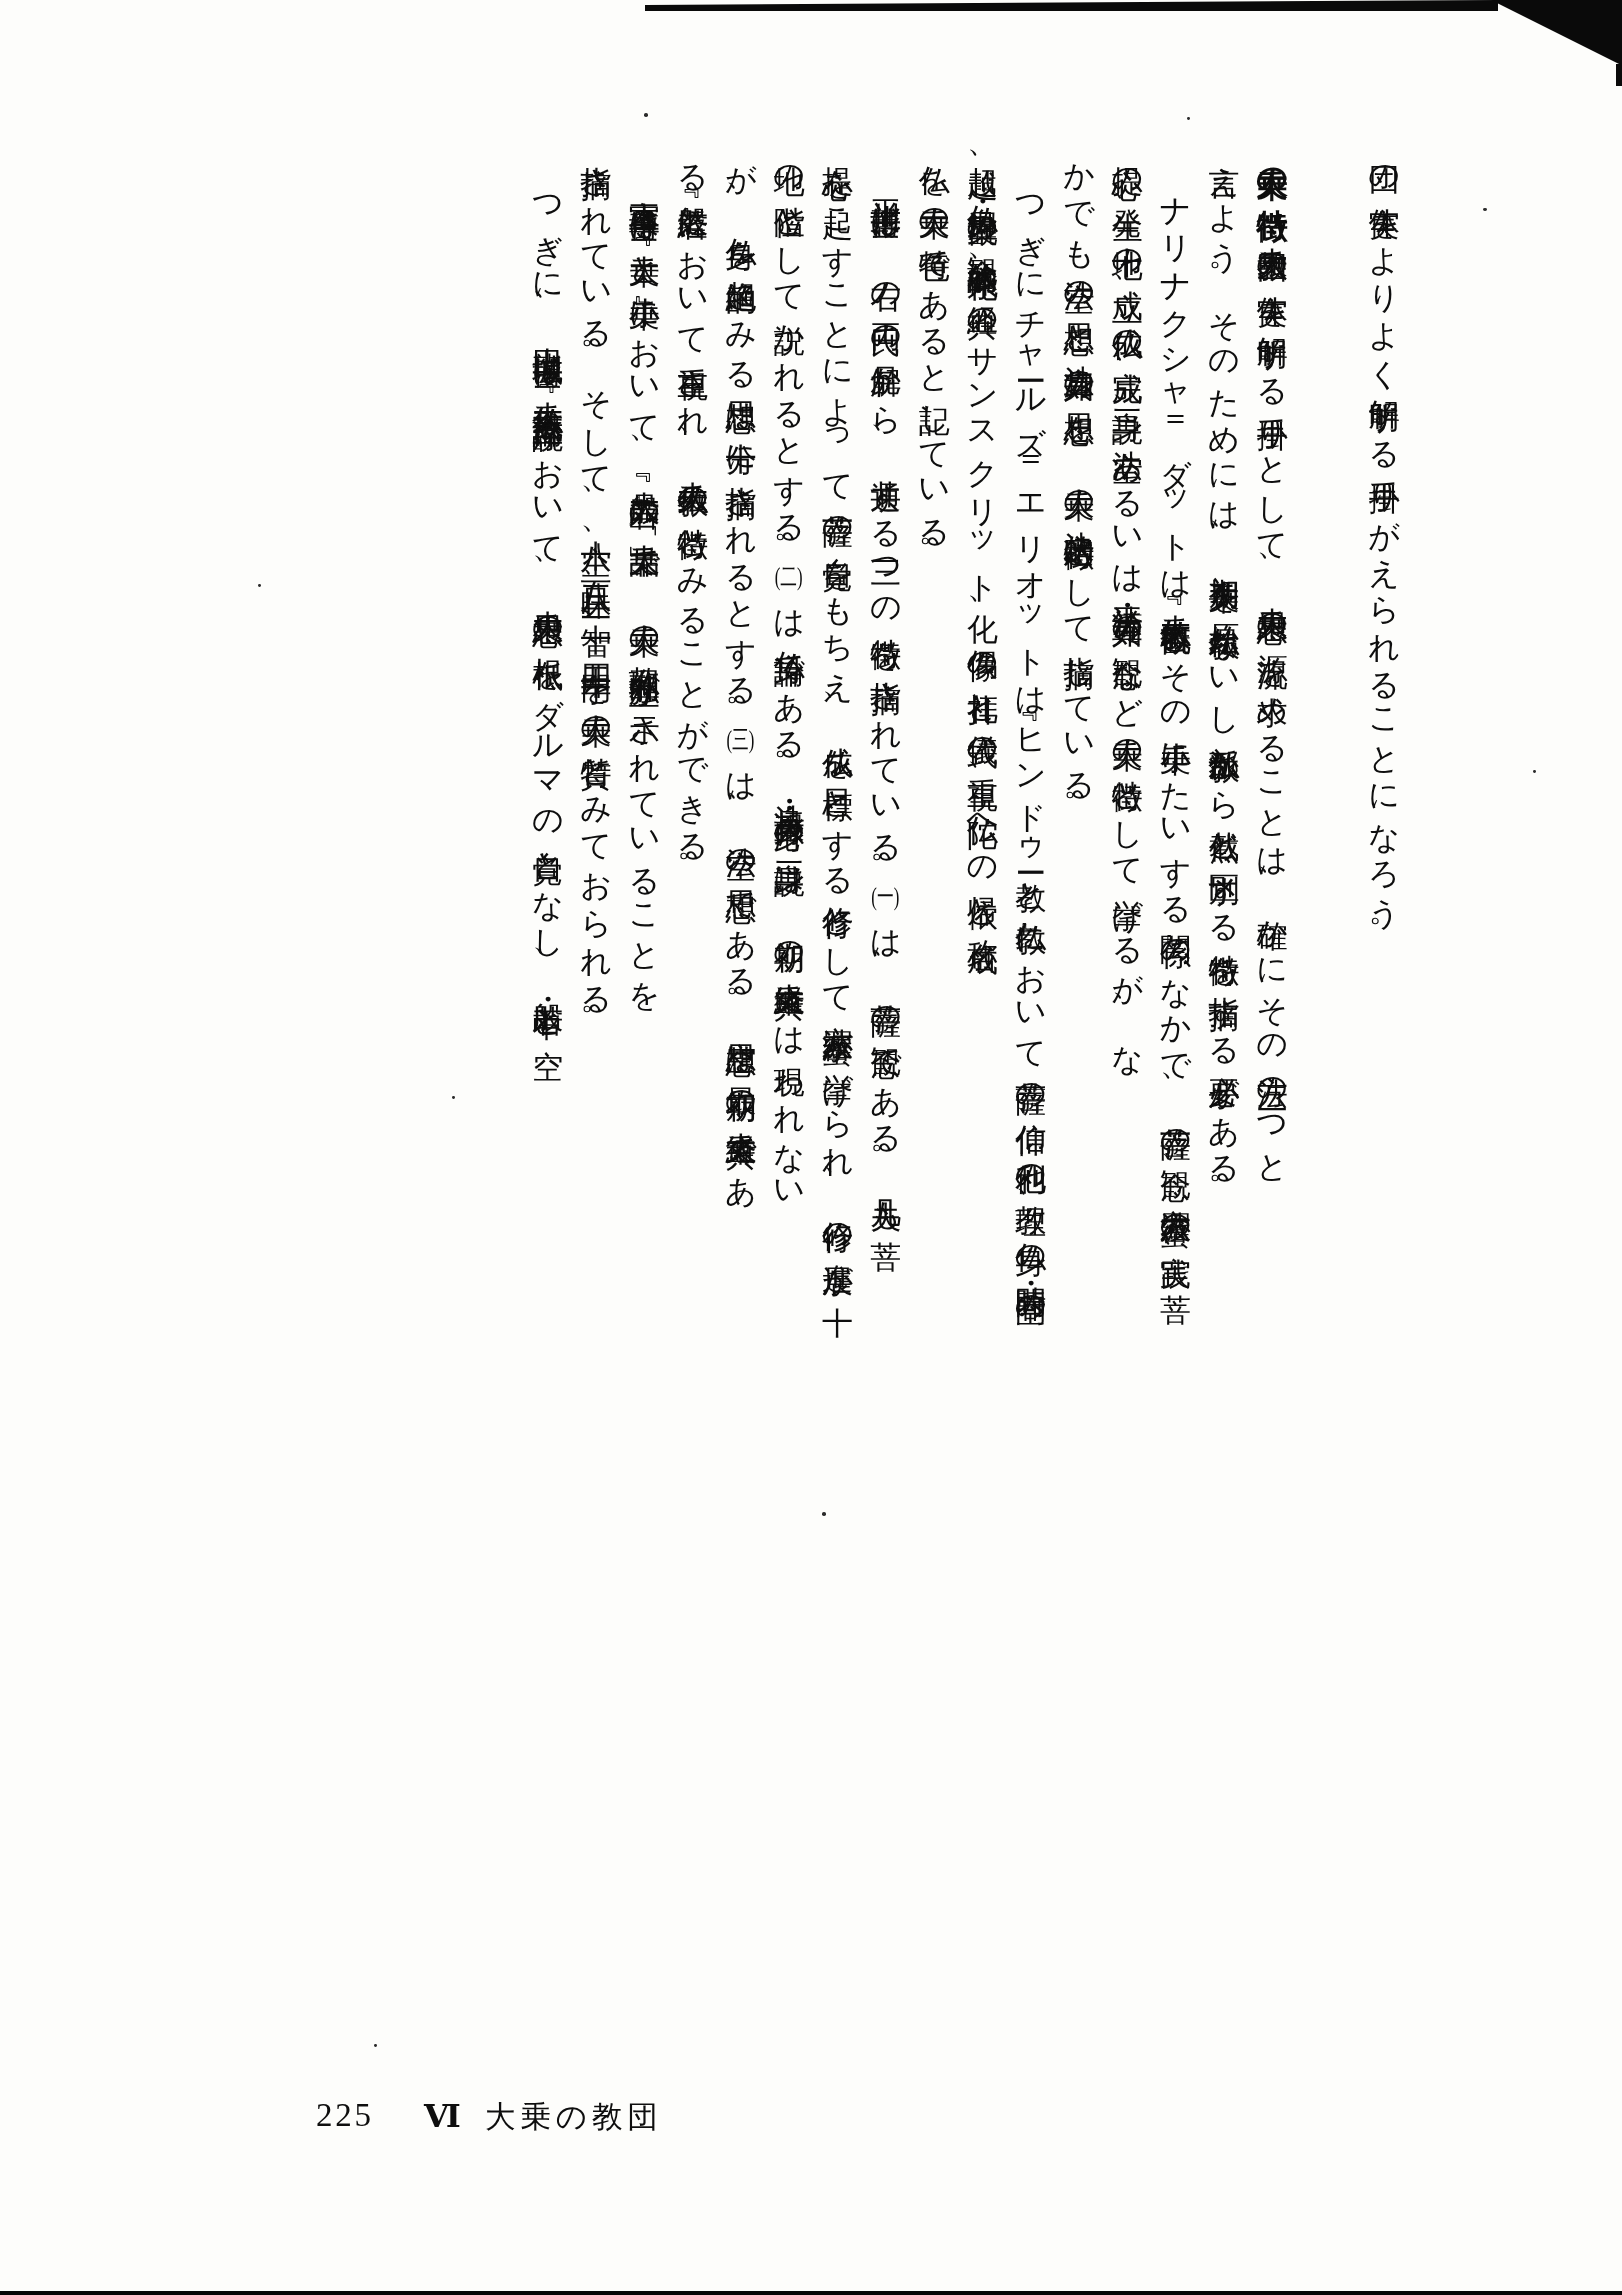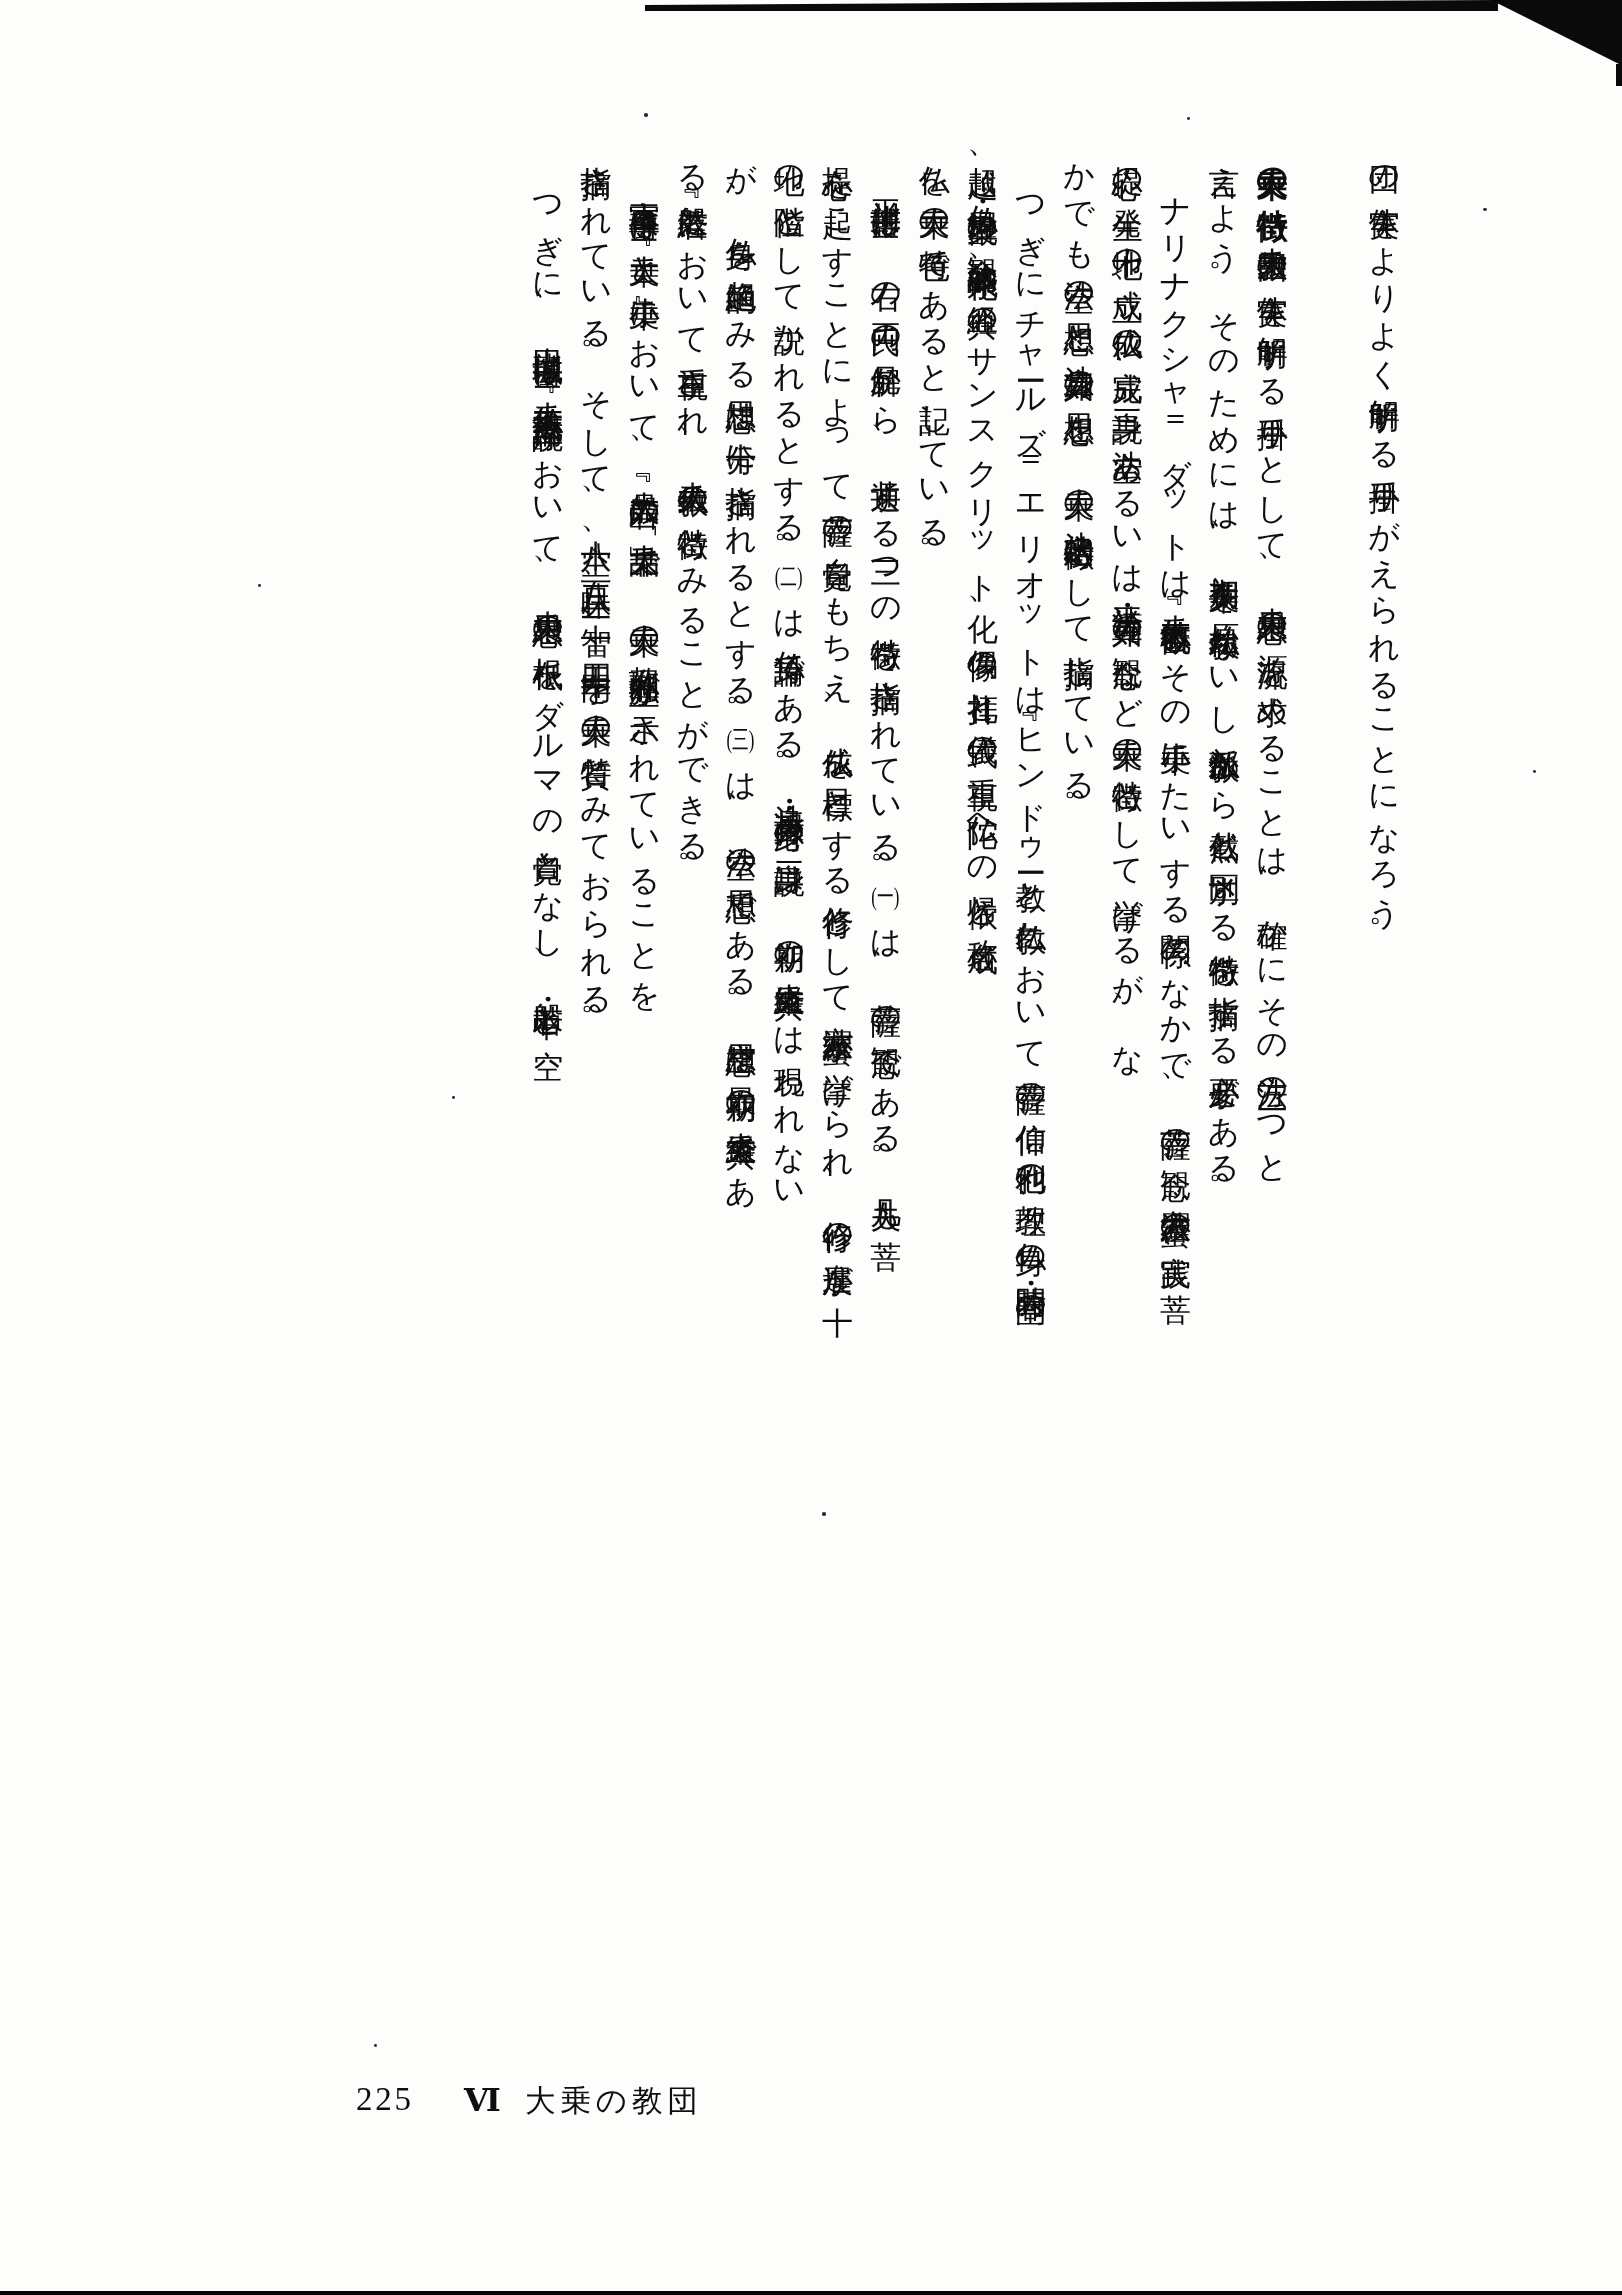--- a/index.html
+++ b/index.html
@@ -22,21 +22,21 @@
     font-weight:700;
     font-family:"Liberation Sans","DejaVu Sans",sans-serif;
   }
   .tcy{
     text-combine-upright:all;
     -webkit-text-combine:horizontal;
     letter-spacing:0;font-size:0.82em;
   }
   
   .footer{position:absolute;top:2081px;left:0;width:100%;height:42px;}
-  .footer span{position:absolute;top:0;margin-left:40px;}
+  .footer span{position:absolute;top:16px;}
   .page-number{left:316px;font-size:33px;letter-spacing:2.8px;}
   .chapter-number{left:424px;font-size:32px;font-weight:700;}
   .chapter-title{left:485px;font-size:30.5px;letter-spacing:4.9px;font-family:Liberation Mono, monospace;}
   
   .corner-wedge{
     position:absolute;top:0;right:0;width:132px;height:66px;
     background:#0a0a0a;clip-path:polygon(0 0,100% 0,100% 100%);
   }
   .top-strip{
     position:absolute;top:0;left:645px;width:853px;height:11px;

